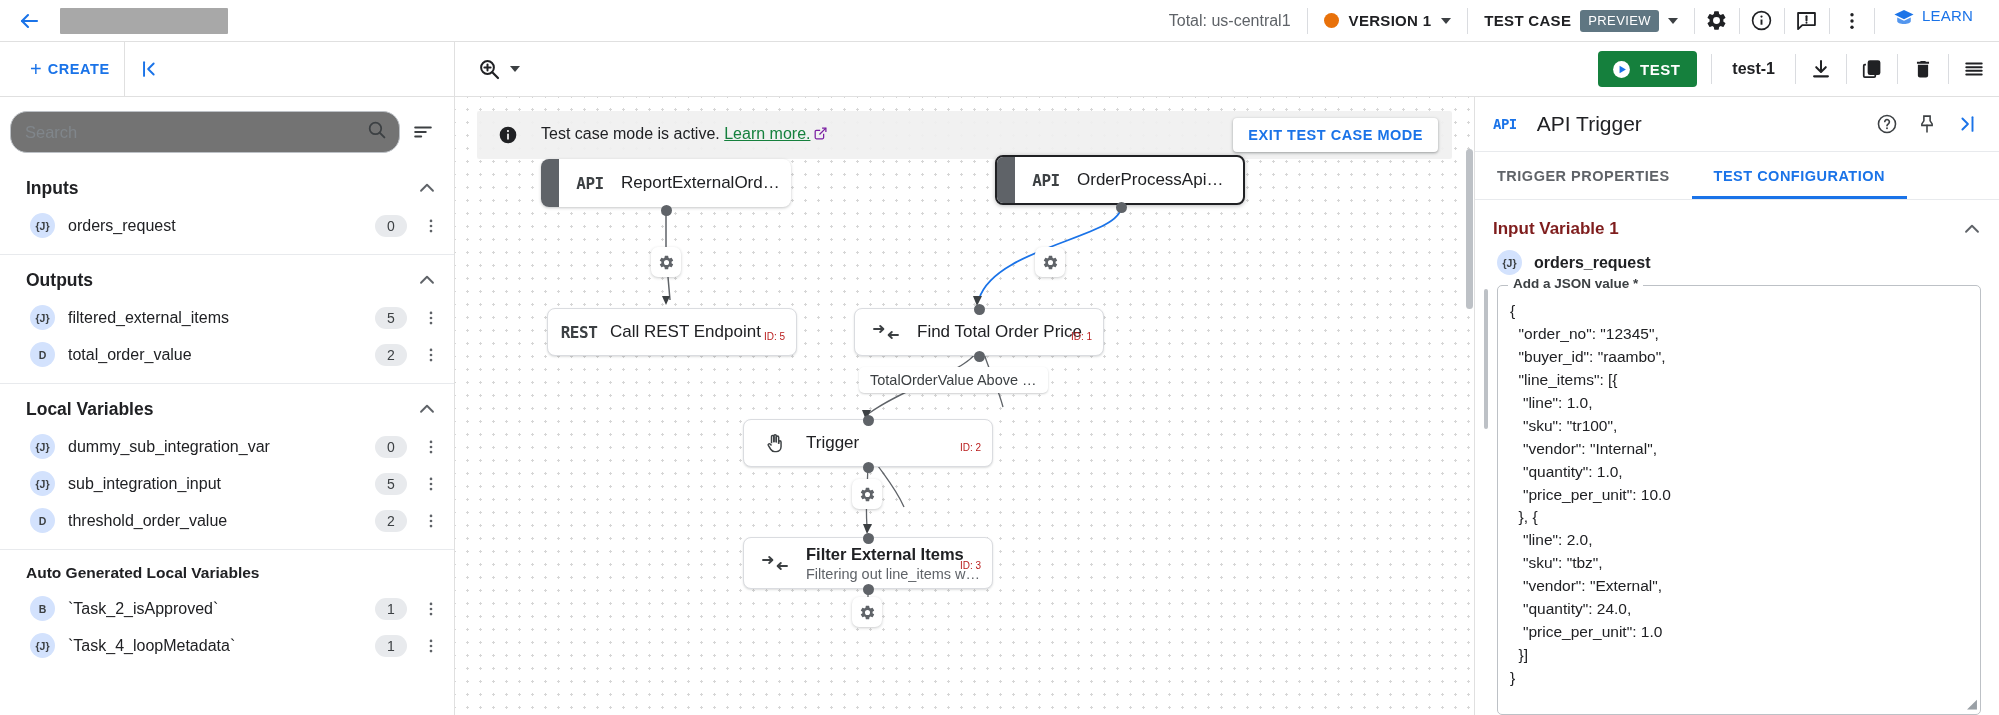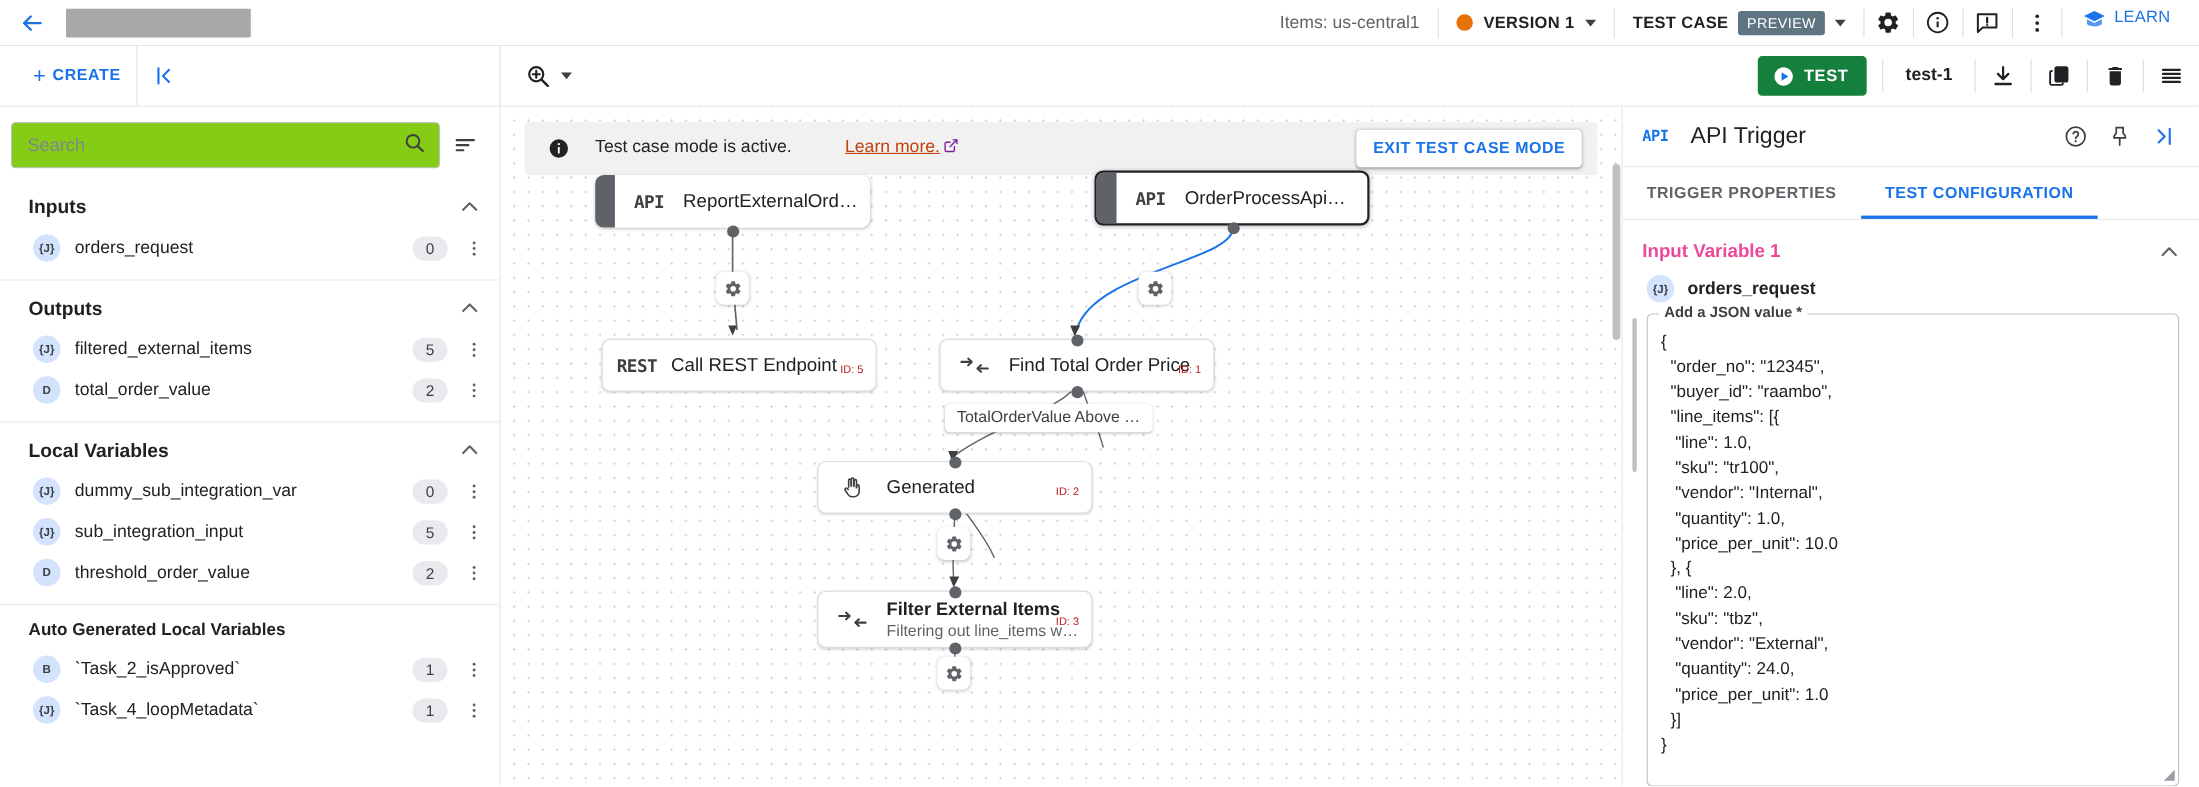--- a/index.html
+++ b/index.html
@@ -65,22 +65,22 @@
   .tb-sep{width:1px;height:30px;background:#dadce0;}
   .tb-icon{width:50px;height:100%;display:flex;align-items:center;justify-content:center;cursor:pointer;color:#202124;}
 
   
   .main{ flex:1 1 auto; display:flex; min-height:0; }
 
   
   .leftpanel{ width:455px;flex:0 0 455px;border-right:1px solid #e0e0e0;display:flex;flex-direction:column;background:#fff;position:relative;overflow:hidden;}
   .search-row{ display:flex;align-items:center;padding:14px 14px 10px 10px;gap:6px;}
   .search-box{
-    flex:1 1 auto;height:42px;border:1px solid #bdc1c6;border-radius:4px;display:flex;align-items:center;
-    padding:0 12px 0 14px;gap:8px;background:#84cc16;
+    flex:1 1 auto;height:42px;border:1px solid #bdc1c6;border-radius:17px;display:flex;align-items:center;
+    padding:0 12px 0 14px;gap:8px;background:#737373;
   }
   .search-input{ flex:1 1 auto;border:none;outline:none;font-size:16.5px;color:#202124;font-family:inherit;background:transparent;}
   .search-input::placeholder{color:#80868b;}
   .sort-icon{width:34px;height:34px;display:flex;align-items:center;justify-content:center;cursor:pointer;}
   .sec{ border-bottom:1px solid #e8eaed; padding-bottom:10px;}
   .sec.nb{border-bottom:none;}
   .sec-head{ display:flex;align-items:center;padding:14px 16px 8px 26px;cursor:pointer;}
   .sec-title{ flex:1 1 auto;font-size:17.5px;font-weight:bold;color:#202124;}
   .sec-title.sm{ font-size:15.5px; }
   .chev{ color:#5f6368; display:flex;align-items:center;}
@@ -98,21 +98,21 @@
     flex:1 1 auto;position:relative;overflow:hidden;background:#fff;
     background-image:radial-gradient(#d6d6d6 1.1px, transparent 1.1px);
     background-size:13px 13px; background-position:6px 6px;
   }
   .tcbanner{
     position:absolute;left:22px;top:14px;right:22px;height:48px;background:rgba(240,240,240,.93);
     display:flex;align-items:center;padding:0 18px;border-radius:2px;
   }
   .tcb-icon{width:26px;display:flex;align-items:center;justify-content:center;color:#202124;}
   .tcb-txt{font-size:16px;color:#202124;margin-left:20px;}
-  .tcb-link{color:#c2410c;text-decoration:underline;cursor:pointer;margin-left:44px;}
+  .tcb-link{color:#15803d;text-decoration:underline;cursor:pointer;}
   .tcb-ext{display:inline-block;vertical-align:-2px;margin-left:3px;}
   .exit-btn{
     position:absolute;right:14px;top:7px;background:#fff;border-radius:4px;height:34px;
     display:flex;align-items:center;padding:0 15px;color:#1a73e8;font-size:14.5px;font-weight:bold;
     letter-spacing:.5px;box-shadow:0 1px 2px rgba(60,64,67,.3),0 1px 3px 1px rgba(60,64,67,.15);cursor:pointer;
   }
   .node{
     position:absolute;background:#fff;border:1px solid #dadce0;border-radius:8px;
     display:flex;align-items:center;box-shadow:0 1px 2px rgba(60,64,67,.18);cursor:pointer;
   }
@@ -142,21 +142,21 @@
   .rp-head{height:55px;flex:0 0 55px;display:flex;align-items:center;padding:0 12px 0 18px;border-bottom:1px solid #e8eaed;}
   .rp-api-ico{font-family:"DejaVu Sans Mono",monospace;font-size:14px;font-weight:bold;color:#1a73e8;letter-spacing:-.5px;flex:0 0 auto;}
   .rp-title{font-size:21px;color:#202124;margin-left:20px;flex:1 1 auto;}
   .rp-ico{width:40px;height:40px;display:flex;align-items:center;justify-content:center;cursor:pointer;color:#3c4043;}
   .rp-ico.blue{color:#1a73e8;}
   .rp-tabs{height:48px;flex:0 0 48px;display:flex;border-bottom:1px solid #e8eaed;}
   .rp-tab{display:flex;align-items:center;padding:0 22px;font-size:14.5px;font-weight:bold;letter-spacing:.5px;color:#5f6368;cursor:pointer;position:relative;}
   .rp-tab.active{color:#1a73e8;}
   .rp-tab.active::after{content:"";position:absolute;left:0;right:0;bottom:0;height:3px;background:#1a73e8;}
   .rp-sec{display:flex;align-items:center;padding:18px 16px 10px 18px;}
-  .rp-sec-t{flex:1 1 auto;font-size:17px;font-weight:bold;color:#ec4899;}
+  .rp-sec-t{flex:1 1 auto;font-size:17px;font-weight:bold;color:#7f1d1d;}
   .rp-varrow{display:flex;align-items:center;gap:12px;padding:0 18px 6px 22px;}
   .rp-varname{font-size:16px;font-weight:bold;color:#202124;}
   .json-wrap{position:relative;margin:4px 18px 0 22px;flex:1 1 auto;min-height:0;}
   .json-legend{position:absolute;left:11px;top:-9px;background:#fff;padding:0 5px;font-size:13.5px;font-weight:bold;color:#3c4043;z-index:2;}
   .json-area{
     border:1px solid #bdc1c6;border-radius:5px;height:100%;overflow:hidden;
     padding:14px 12px 10px;font-size:15.5px;line-height:1.48;color:#202124;white-space:pre;
   }
   .json-resize{position:absolute;right:4px;bottom:4px;color:#9aa0a6;font-size:13px;}
   .rp-scrollbar{position:absolute;left:-13px;top:4px;width:4px;height:140px;background:#bdc1c6;border-radius:3px;}
@@ -169,21 +169,21 @@
   <div class="topbar">
     <div class="back-arrow">
       <svg width="24" height="24" viewBox="0 0 24 24" fill="none" stroke="currentColor" stroke-width="2.1" stroke-linecap="round" stroke-linejoin="round">
           <line x1="20" y1="12" x2="5" y2="12"></line>
           <polyline points="11 18 5 12 11 6"></polyline>
         </svg>
     </div>
     <div class="title-redact"></div>
     <div class="topbar-spacer"></div>
 
-    <div class="region-label">Items: us-central1</div>
+    <div class="region-label">Total: us-central1</div>
     <div class="vdiv"></div>
 
     <div class="version-grp">
       <span class="version-dot"></span>
       <span class="version-txt">VERSION 1</span>
       <span class="caret"></span>
     </div>
     <div class="vdiv"></div>
 
     <div class="testcase-grp">
@@ -565,21 +565,21 @@
       <div class="node" style="left:288px;top:322px;width:250px;height:48px;">
         <div class="node-ico">
           <svg width="22" height="24" viewBox="0 0 24 24" fill="none" stroke="#3c4043" stroke-width="1.6" stroke-linejoin="round">
             <path d="M8.2 12.4V5.1a1.3 1.3 0 112.6 0v6.1"></path>
               <path d="M10.8 11.2V4.2a1.3 1.3 0 112.6 0v7"></path>
             <path d="M13.4 11.4V5.7a1.3 1.3 0 112.6 0v7.2"></path>
             <path d="M16 12.9v-2a1.3 1.3 0 112.6 0v5.3c0 2.9-2.3 5.2-5.2 5.2h-1.8c-2.1 0-3.3-1.1-4.3-2.6l-2.6-4.1a1.3 1.3 0 012-1.6l1.5 1.6"></path>
           </svg>
         </div>
         <div class="node-body">
-          <div class="node-title">Generated</div>
+          <div class="node-title">Trigger</div>
         </div>
         <div class="node-id">ID: 2</div>
       </div>
       <div class="port" style="left:408px;top:318px;"></div>
       <div class="port" style="left:408px;top:365px;"></div>
 
       <div class="gearbadge" style="left:397px;top:382px;">
         <svg width="17" height="17" viewBox="0 0 24 24" fill="currentColor">
             <path d="M19.14 12.94a7.6 7.6 0 000-1.88l2.03-1.58a.5.5 0 00.12-.62l-1.92-3.32a.5.5 0 00-.6-.22l-2.39.96a7.3 7.3 0 00-1.62-.94l-.36-2.54a.5.5 0 00-.5-.42h-3.84a.5.5 0 00-.5.42l-.36 2.54c-.58.24-1.12.55-1.62.94l-2.39-.96a.5.5 0 00-.6.22L2.67 8.86a.5.5 0 00.12.62l2.03 1.58a7.6 7.6 0 000 1.88l-2.03 1.58a.5.5 0 00-.12.62l1.92 3.32c.12.22.38.3.6.22l2.39-.96c.5.39 1.04.7 1.62.94l.36 2.54c.04.24.25.42.5.42h3.84c.25 0 .46-.18.5-.42l.36-2.54c.58-.24 1.12-.55 1.62-.94l2.39.96c.22.08.48 0 .6-.22l1.92-3.32a.5.5 0 00-.12-.62l-2.03-1.58zM12 15.6A3.6 3.6 0 1112 8.4a3.6 3.6 0 010 7.2z"></path>
           </svg>

